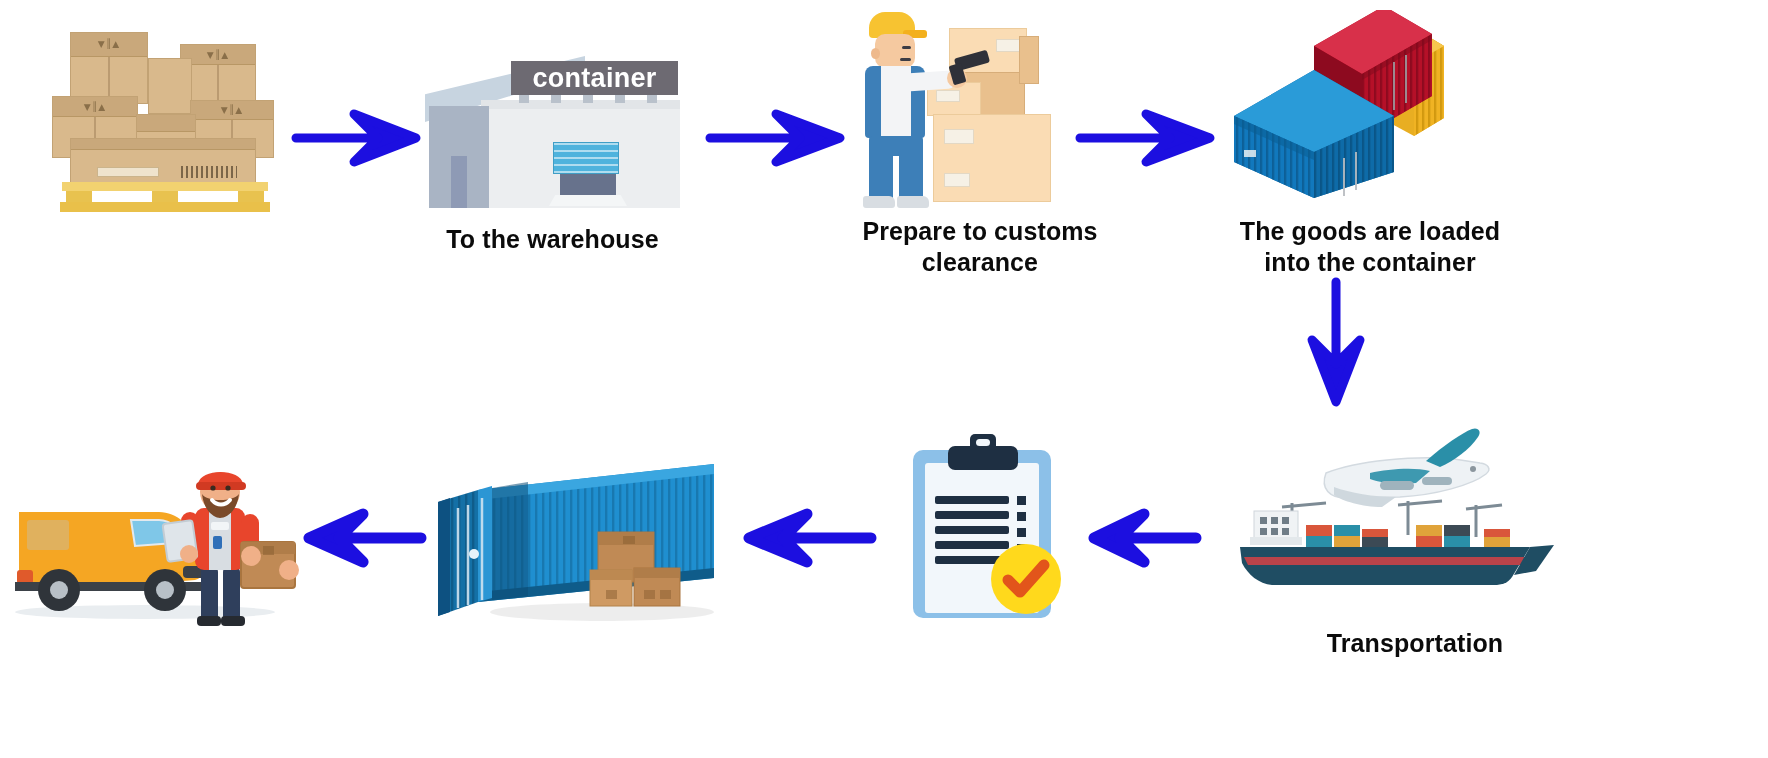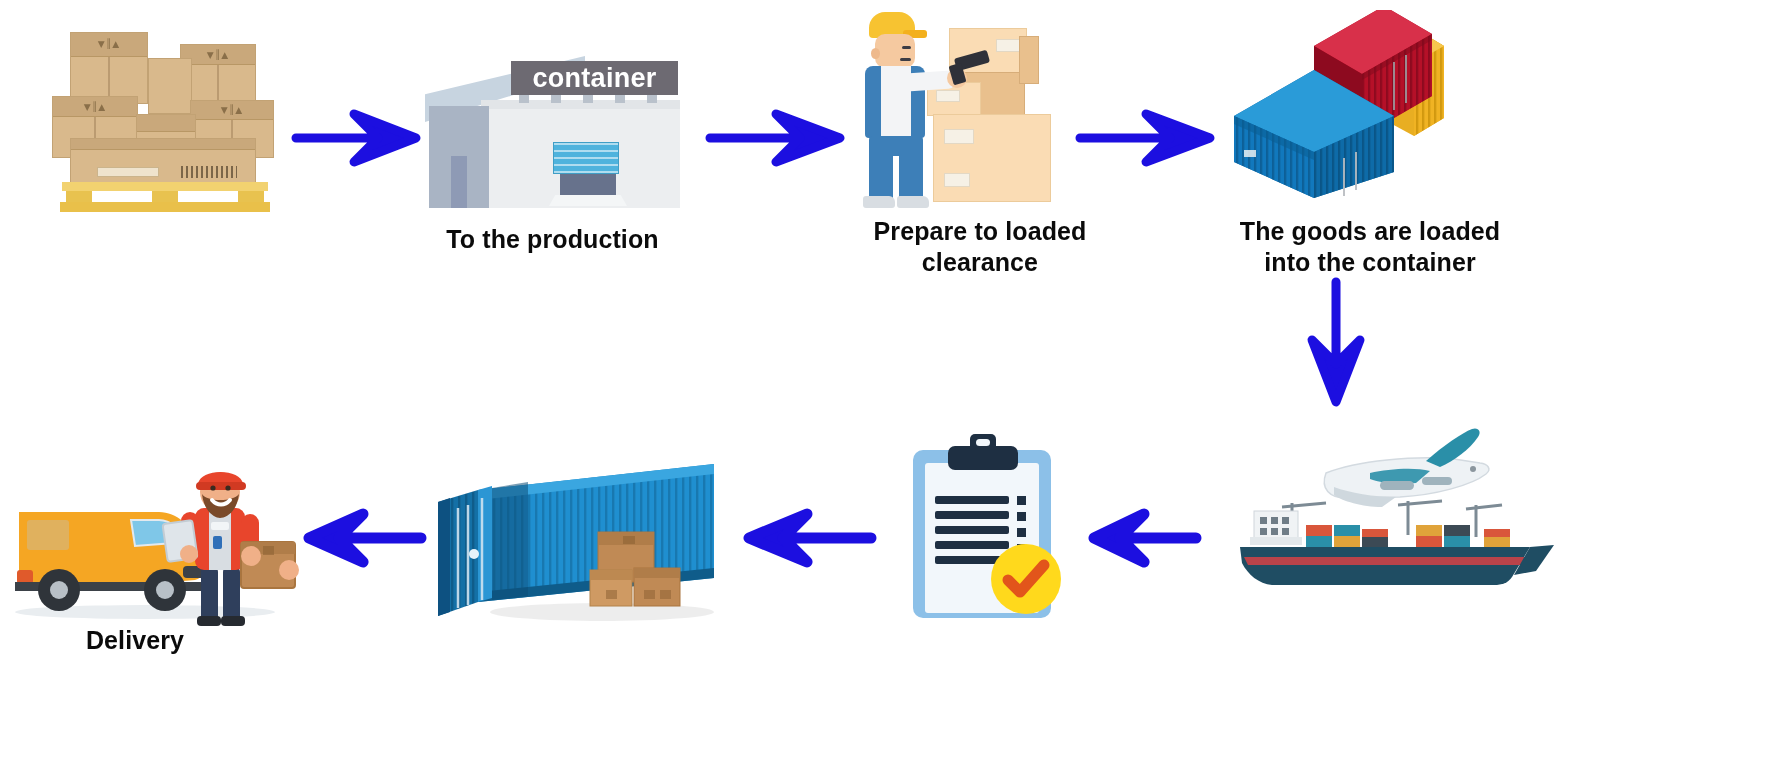--- a/index.html
+++ b/index.html
@@ -247,21 +247,21 @@
       <div class="wh-tab" style="left:126px; top:47px; width:10px; height:8px;"></div>
       <div class="wh-tab" style="left:158px; top:47px; width:10px; height:8px;"></div>
       <div class="wh-tab" style="left:190px; top:47px; width:10px; height:8px;"></div>
       <div class="wh-tab" style="left:222px; top:47px; width:10px; height:8px;"></div>
 
       <div class="wh-shutter" style="left:128px; top:94px; width:66px; height:32px;"></div>
       <div class="wh-shutter-base" style="left:135px; top:126px; width:56px; height:21px;"></div>
       <div class="wh-apron" style="left:124px; top:147px; width:78px; height:11px;"></div>
     </div>
   </div>
-  <div class="caption" style="left:400px; top:224px; width:305px;">To the production</div>
+  <div class="caption" style="left:400px; top:224px; width:305px;">To the warehouse</div>
 
   <div class="arrow" style="left:706px; top:110px; width:140px; height:56px;">
     <svg width="140" height="56" viewBox="0 0 140 56" aria-hidden="true">
       <path d="M4 28 L94 28 L70 4 L134 28 L70 52 L94 28 Z" fill="#1c0fe0" stroke="#1c0fe0" stroke-width="9" stroke-linejoin="round" stroke-linecap="round"></path>
     </svg>
   </div>
 
   <div class="node" style="left:855px; top:6px; width:250px; height:205px;">
     <div class="art" style="left:0; top:0; width:250px; height:205px;">
 
@@ -293,21 +293,21 @@
       <div class="w-hand" style="left:92px; top:62px; width:20px; height:20px;"></div>
       <div class="w-scanner" style="left:100px; top:48px; width:34px; height:13px; transform:rotate(-16deg);"></div>
       <div class="w-scanner2" style="left:96px; top:58px; width:13px; height:20px; transform:rotate(-16deg);"></div>
 
       <div class="w-legs" style="left:14px; top:130px; width:54px; height:64px;"></div>
       <div class="w-legsplit" style="left:38px; top:150px; width:6px; height:44px;"></div>
       <div class="w-shoe" style="left:8px;  top:190px; width:32px; height:12px;"></div>
       <div class="w-shoe" style="left:42px; top:190px; width:32px; height:12px;"></div>
     </div>
   </div>
-  <div class="caption" style="left:835px; top:216px; width:290px;">Prepare to loaded
+  <div class="caption" style="left:835px; top:216px; width:290px;">Prepare to customs
 clearance</div>
 
   <div class="arrow" style="left:1076px; top:110px; width:140px; height:56px;">
     <svg width="140" height="56" viewBox="0 0 140 56" aria-hidden="true">
       <path d="M4 28 L94 28 L70 4 L134 28 L70 52 L94 28 Z" fill="#1c0fe0" stroke="#1c0fe0" stroke-width="9" stroke-linejoin="round" stroke-linecap="round"></path>
     </svg>
   </div>
 
   <div class="node" style="left:1218px; top:10px; width:230px; height:190px;">
     <div class="iso">
@@ -425,20 +425,21 @@
           </g>
 
           <path d="M10 122 L300 122 L282 152 C278 158 272 160 264 160
                    L44 160 C30 160 18 150 12 138 Z" fill="#1f4d63"></path>
           <path d="M14 132 L298 132 L294 140 L18 140 Z" fill="#b9434a"></path>
           <path d="M300 122 L324 120 L306 146 L284 150 Z" fill="#1f4d63"></path>
         </g>
       </svg>
     </div>
   </div>
+  <div class="caption" style="left:1265px; top:628px; width:300px;">Transportation</div>
 
   <div class="arrow" style="left:1090px; top:510px; width:110px; height:56px;">
     <svg width="110" height="56" viewBox="0 0 110 56" aria-hidden="true">
       <path d="M106 28 L30 28 L54 4 L4 28 L54 52 L30 28 Z" fill="#1c0fe0" stroke="#1c0fe0" stroke-width="11" stroke-linejoin="round" stroke-linecap="round"></path>
     </svg>
   </div>
 
   <div class="node" style="left:905px; top:428px; width:150px; height:190px;">
     <div class="cb" style="left:8px; top:22px; width:138px; height:168px;">
       <div class="cb-back"></div>
@@ -591,15 +592,14 @@
             <rect x="236" y="92" width="54" height="46" rx="3" fill="#c08a55" stroke="#a9753f" stroke-width="2"></rect>
             <rect x="236" y="92" width="54" height="12" fill="#b07d49"></rect>
             <rect x="258" y="96" width="11" height="9" fill="#8e6334" opacity=".6"></rect>
           </g>
           <circle cx="246" cy="106" r="10" fill="#f0b088"></circle>
           <circle cx="284" cy="120" r="10" fill="#f0b088"></circle>
         </g>
       </svg>
     </div>
   </div>
-  <div class="caption" style="left:10px; top:625px; width:250px;">Delivery</div>
 
 </div>
 
 </body></html>

